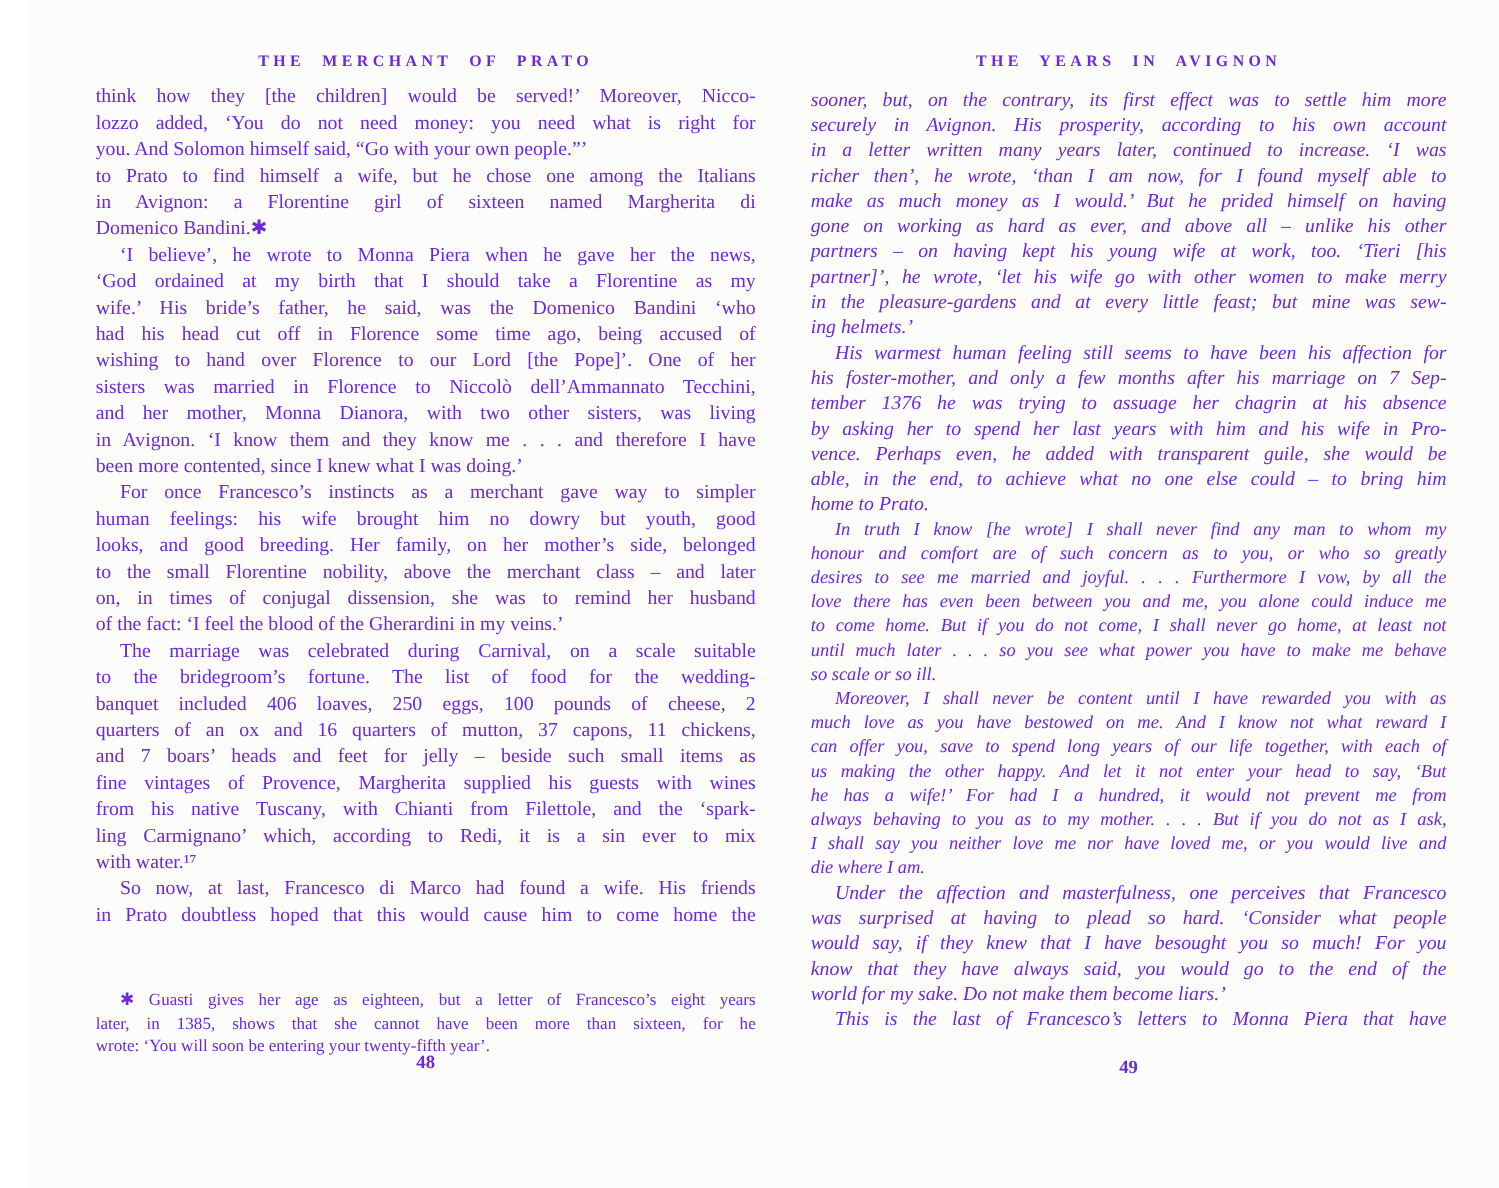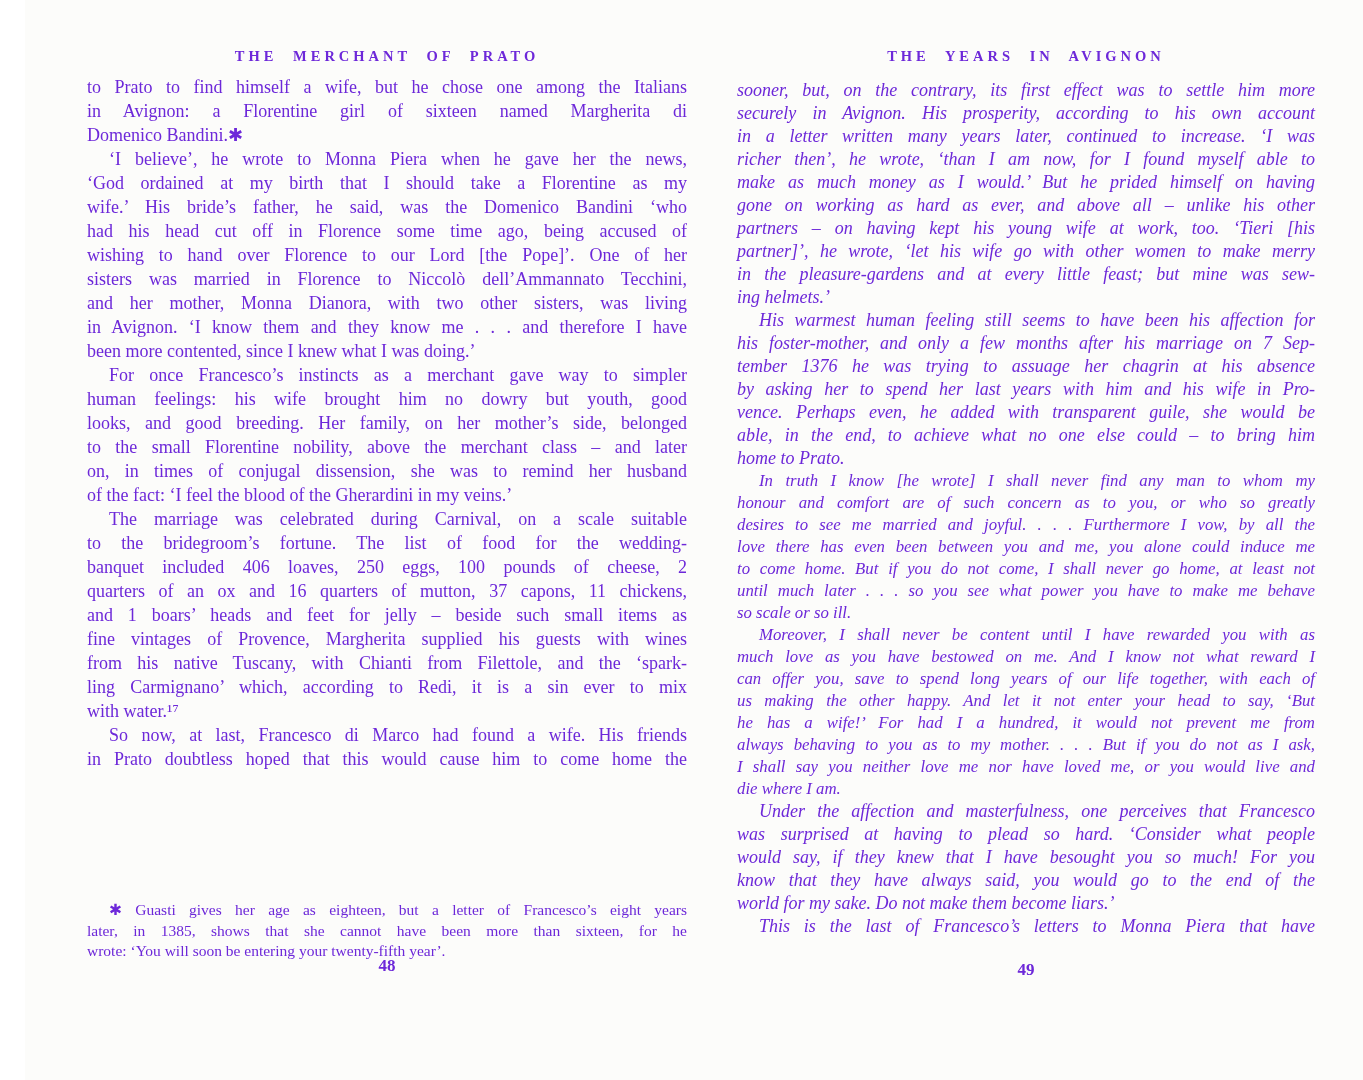--- a/index.html
+++ b/index.html
@@ -52,20 +52,25 @@
 </style>
 </head>
 <body>
 
 <div class="spread" style="background: rgb(252, 252, 250); color: #6d28d9; margin-left: 25px;">
 
   <div class="page left">
     <div class="running-head">THE MERCHANT OF PRATO</div>
     <div class="body-block" id="left-body">
         <div class="para body">
+          <div class="line j">think how they [the children] would be served!’ Moreover, Nicco-</div>
+          <div class="line j">lozzo added, ‘You do not need money: you need what is right for</div>
+          <div class="line">you. And Solomon himself said, “Go with your own people.”’</div>
+        </div>
+        <div class="para body">
           <div class="line j">to Prato to find himself a wife, but he chose one among the Italians</div>
           <div class="line j">in Avignon: a Florentine girl of sixteen named Margherita di</div>
           <div class="line">Domenico Bandini.✱</div>
         </div>
         <div class="para body">
           <div class="line j first">‘I believe’, he wrote to Monna Piera when he gave her the news,</div>
           <div class="line j">‘God ordained at my birth that I should take a Florentine as my</div>
           <div class="line j">wife.’ His bride’s father, he said, was the Domenico Bandini ‘who</div>
           <div class="line j">had his head cut off in Florence some time ago, being accused of</div>
           <div class="line j">wishing to hand over Florence to our Lord [the Pope]’. One of her</div>
@@ -80,21 +85,21 @@
           <div class="line j">looks, and good breeding. Her family, on her mother’s side, belonged</div>
           <div class="line j">to the small Florentine nobility, above the merchant class – and later</div>
           <div class="line j">on, in times of conjugal dissension, she was to remind her husband</div>
           <div class="line">of the fact: ‘I feel the blood of the Gherardini in my veins.’</div>
         </div>
         <div class="para body">
           <div class="line j first">The marriage was celebrated during Carnival, on a scale suitable</div>
           <div class="line j">to the bridegroom’s fortune. The list of food for the wedding-</div>
           <div class="line j">banquet included 406 loaves, 250 eggs, 100 pounds of cheese, 2</div>
           <div class="line j">quarters of an ox and 16 quarters of mutton, 37 capons, 11 chickens,</div>
-          <div class="line j">and 1 boars’ heads and feet for jelly – beside such small items as</div>
+          <div class="line j">and 7 boars’ heads and feet for jelly – beside such small items as</div>
           <div class="line j">fine vintages of Provence, Margherita supplied his guests with wines</div>
           <div class="line j">from his native Tuscany, with Chianti from Filettole, and the ‘spark-</div>
           <div class="line j">ling Carmignano’ which, according to Redi, it is a sin ever to mix</div>
           <div class="line">with water.¹⁷</div>
         </div>
         <div class="para body">
           <div class="line j first">So now, at last, Francesco di Marco had found a wife. His friends</div>
           <div class="line j">in Prato doubtless hoped that this would cause him to come home the</div>
         </div>
       </div>

